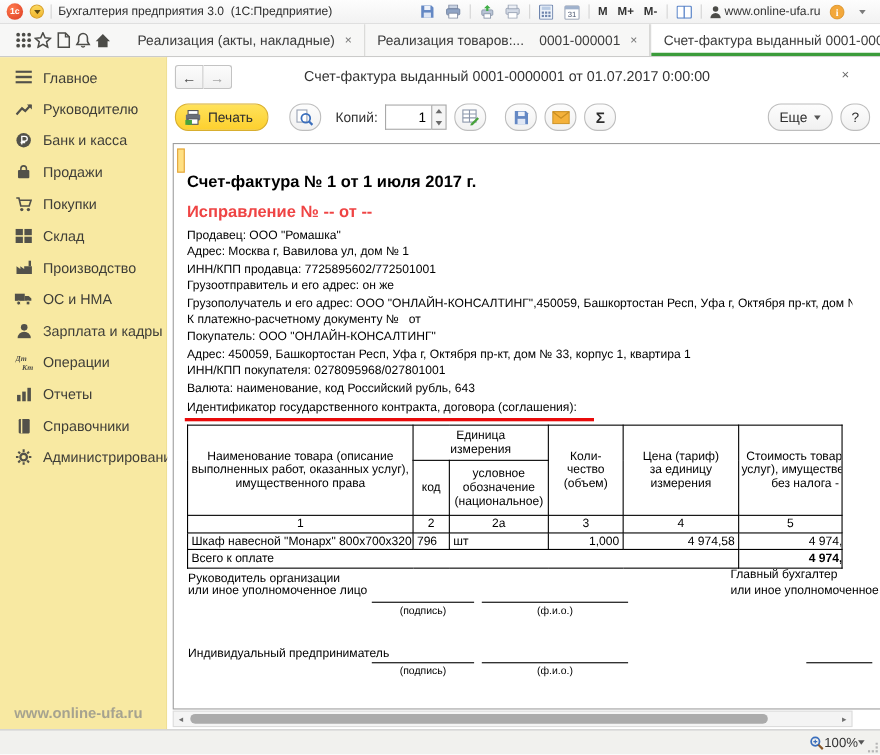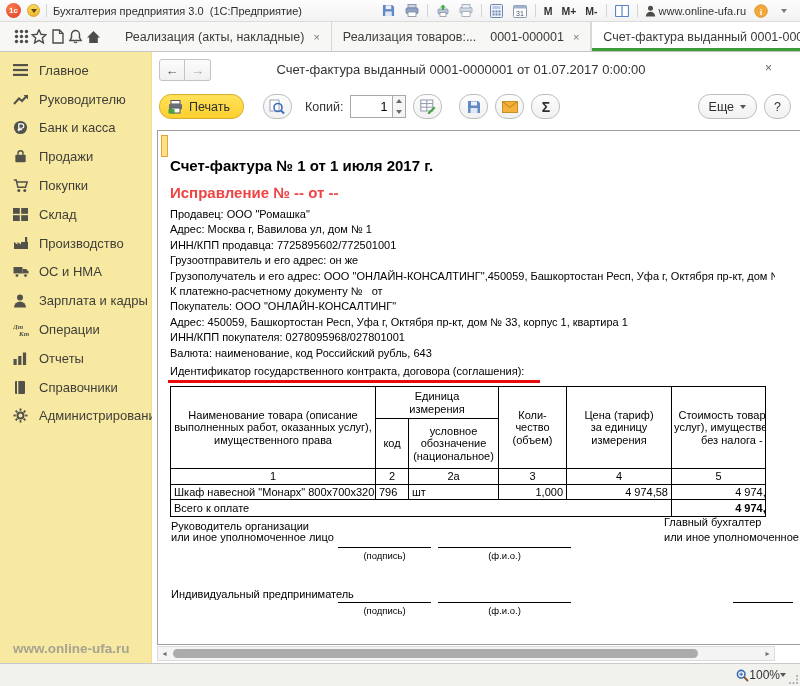--- a/index.html
+++ b/index.html
@@ -31,21 +31,21 @@
   .tab { display:flex; align-items:center; gap:9px; padding:0 11px; font-size:12.5px; color:#3b3b3b;
     border-right:1px solid #d8d8d6; white-space:pre; }
   .tab .tab-x { color:#787878; font-size:11px; }
   .tab.active { background:#fff; box-shadow:inset 0 -3px 0 #3b9c3b; border-left:1px solid #d8d8d6; }
 
   
   #sidebar { position:absolute; left:0; top:52px; width:152px; height:611px; background:#f8e9a2;
     border-right:1px solid #eedf94; }
   .sb-item { height:28.8px; display:flex; align-items:center; gap:9px; padding-left:13px;
     font-size:13px; color:#3f3e38; }
-  .sb-ico { width:17px; height:16px; flex:0 0 17px; display:flex; align-items:center; }
+  .sb-ico { width:17px; height:16px; flex:0 0 17px; display:flex; align-items:center; justify-content:center; }
   #sb-list { padding-top:4px; }
   #watermark { position:absolute; left:13px; bottom:7px; font-size:13.5px; font-weight:bold; color:#a6a38f; }
 
   
   #main { position:absolute; left:152px; top:52px; width:648px; height:611px; background:#fff; }
   #form-header { position:relative; height:38px; }
   #nav-btns { position:absolute; left:7px; top:7px; display:flex; }
   .nav-btn { width:26px; height:22px; background:linear-gradient(#fcfcfc,#f0f0f0); border:1px solid #c3c3c3;
     display:flex; align-items:center; justify-content:center; font-size:13px; color:#4f4f4f; }
   .nav-btn:first-child { border-radius:3px 0 0 3px; }

